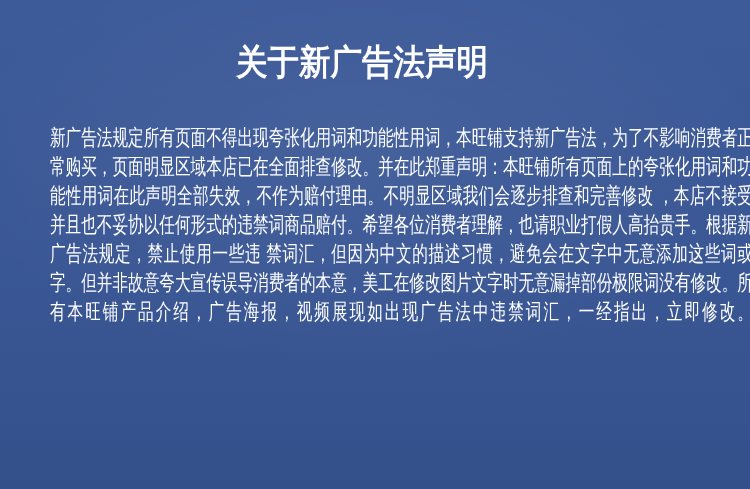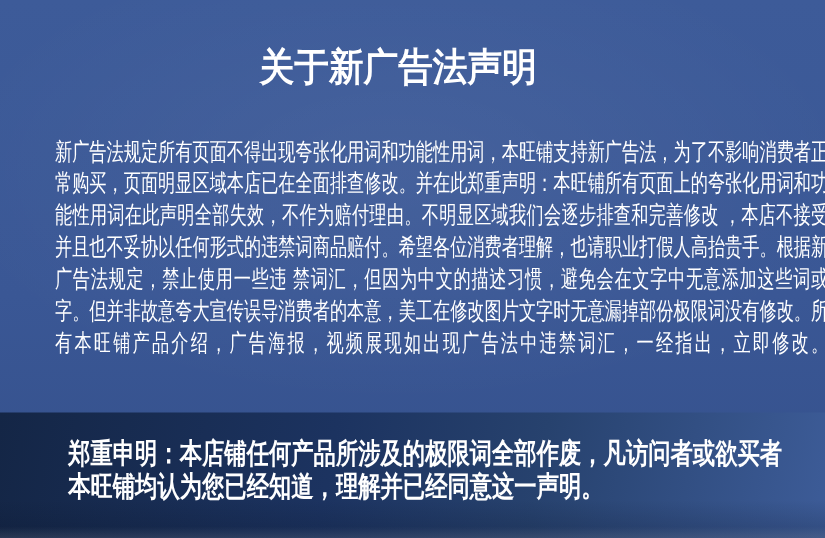--- a/index.html
+++ b/index.html
@@ -87,20 +87,14 @@
   <div class="statement">
     <div class="statement-line">新广告法规定所有页面不得出现夸张化用词和功能性用词，本旺铺支持新广告法，为了不影响消费者正</div>
     <div class="statement-line">常购买，页面明显区域本店已在全面排查修改。并在此郑重声明：本旺铺所有页面上的夸张化用词和功</div>
     <div class="statement-line">能性用词在此声明全部失效，不作为赔付理由。不明显区域我们会逐步排查和完善修改 ，本店不接受</div>
     <div class="statement-line">并且也不妥协以任何形式的违禁词商品赔付。希望各位消费者理解，也请职业打假人高抬贵手。根据新</div>
     <div class="statement-line">广告法规定，禁止使用一些违 禁词汇，但因为中文的描述习惯，避免会在文字中无意添加这些词或</div>
     <div class="statement-line">字。但并非故意夸大宣传误导消费者的本意，美工在修改图片文字时无意漏掉部份极限词没有修改。所</div>
     <div class="statement-line">有本旺铺产品介绍，广告海报，视频展现如出现广告法中违禁词汇，一经指出，立即修改。</div>
   </div>
 
-  <div class="band">
-    <div class="band-text">
-      <div class="band-line">郑重申明：本店铺任何产品所涉及的极限词全部作废，凡访问者或欲买者</div>
-      <div class="band-line">本旺铺均认为您已经知道，理解并已经同意这一声明。</div>
-    </div>
-  </div>
 
 </div>
 
 </body></html>

